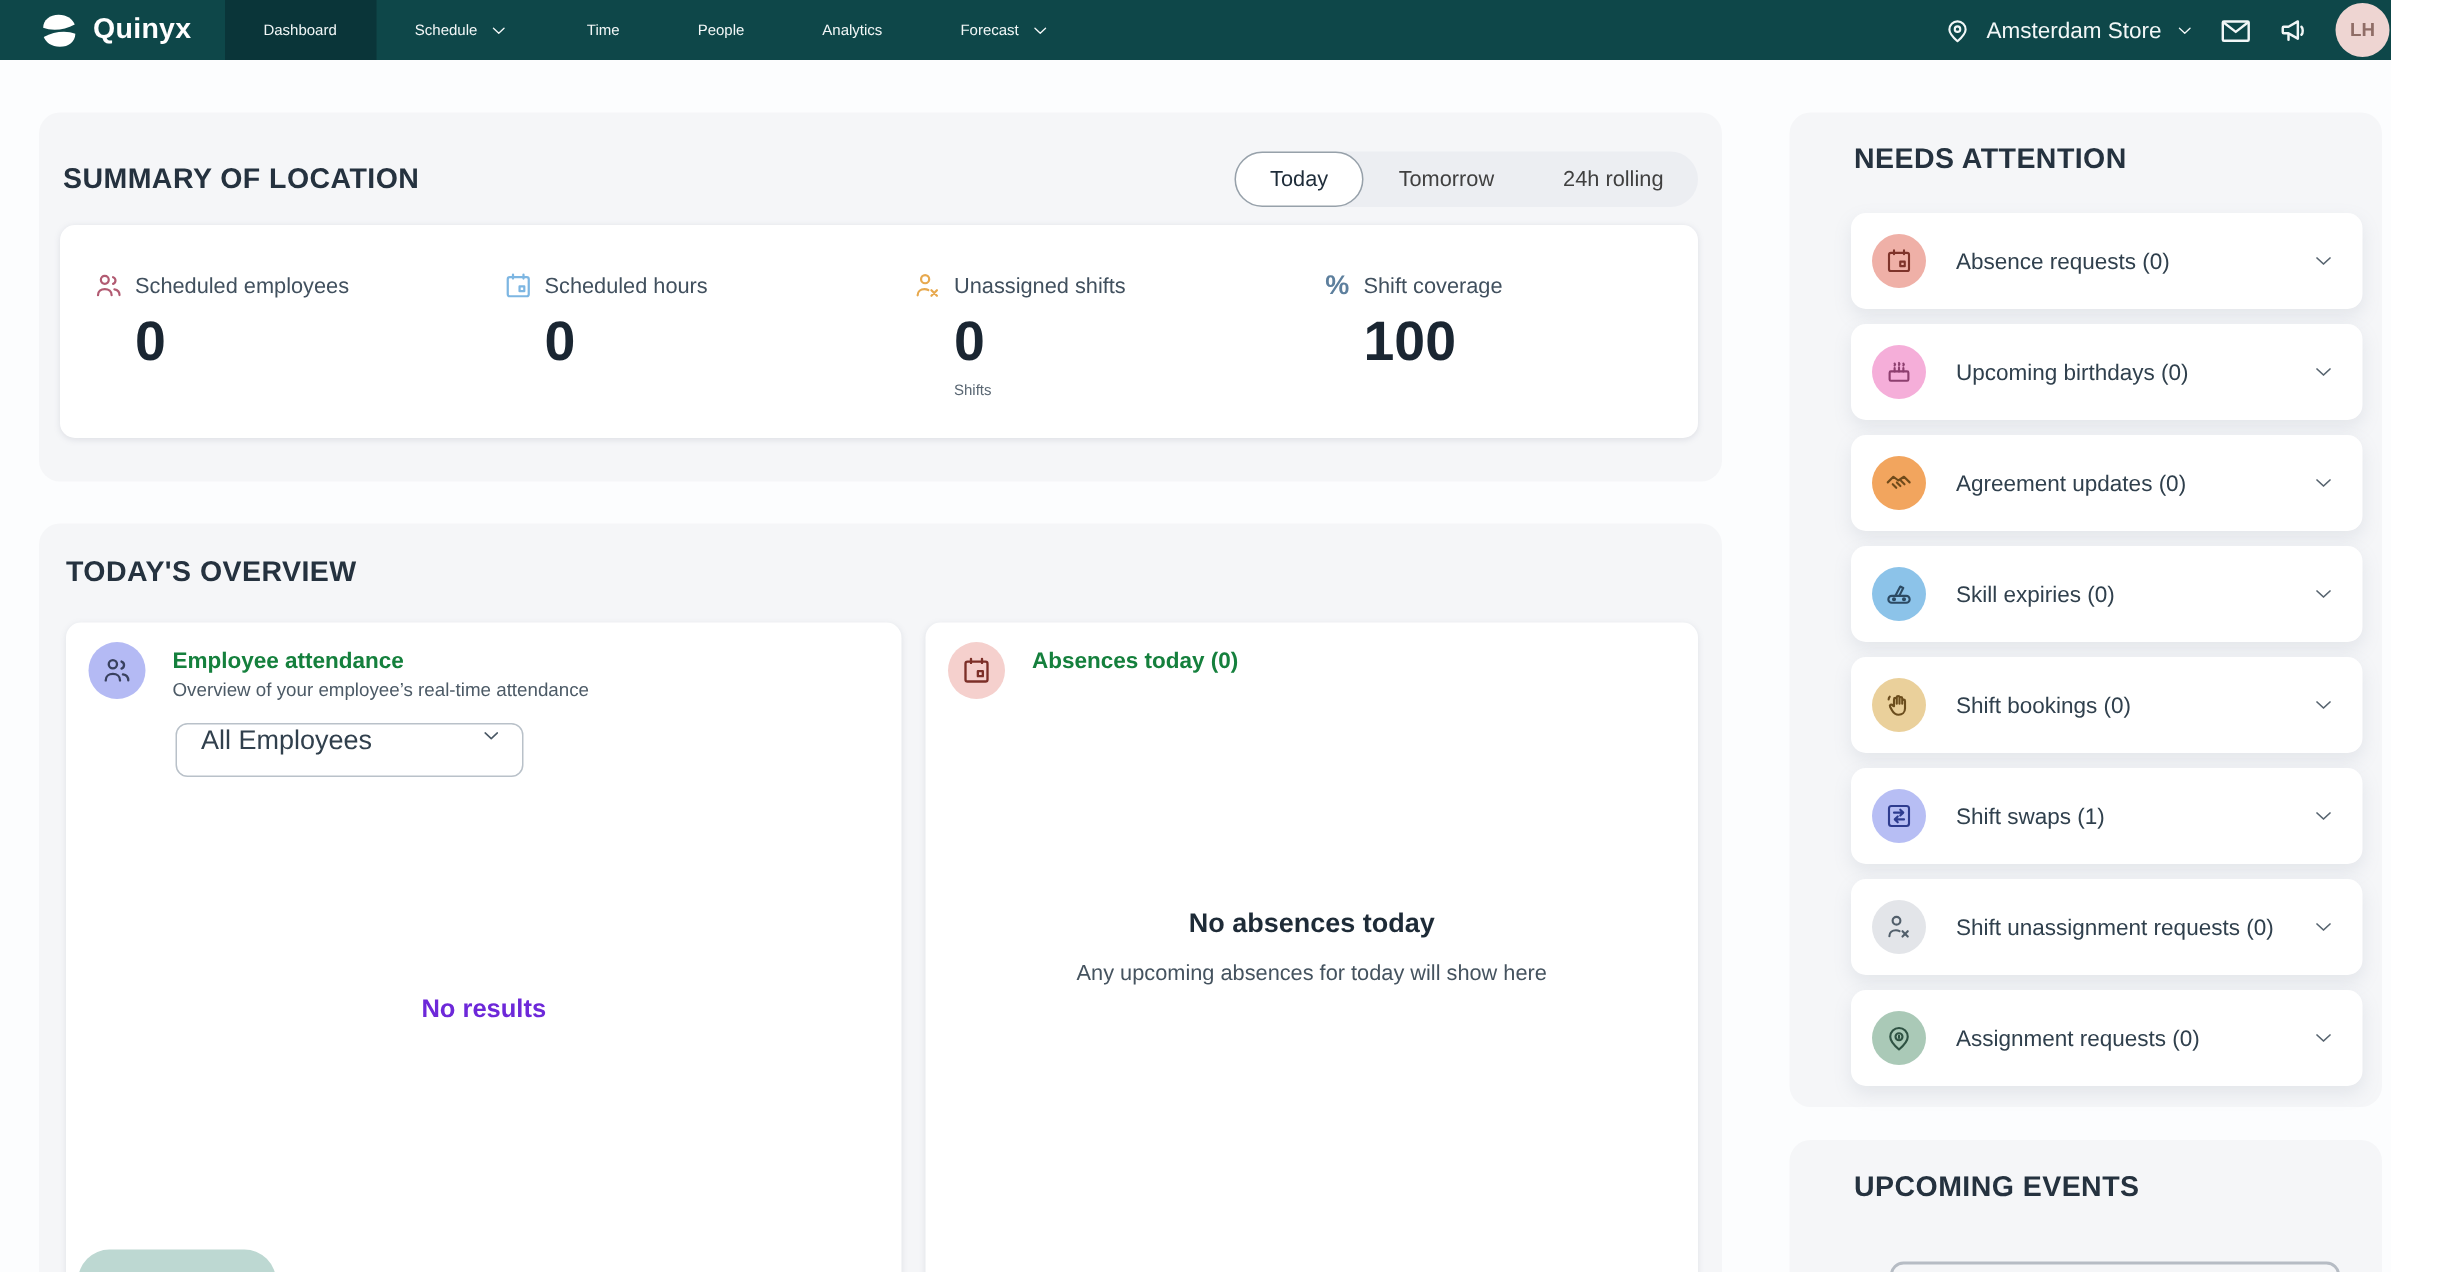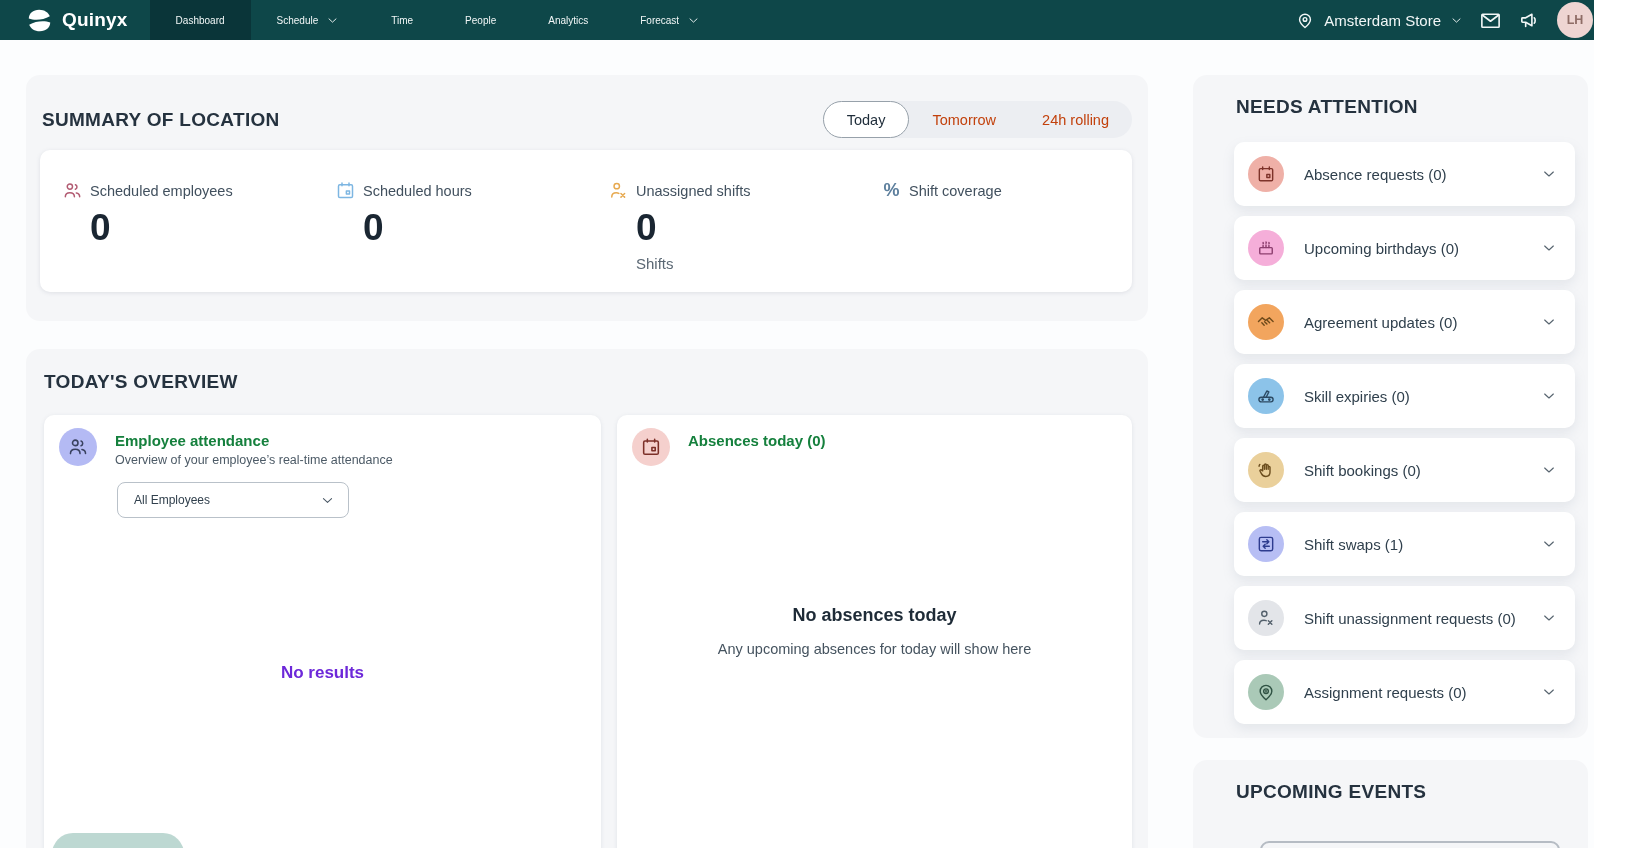--- a/index.html
+++ b/index.html
@@ -23,42 +23,42 @@
   .avatar { width:36px; height:36px; border-radius:50%; background:#eed5d2; color:#8f6d66; display:flex; align-items:center; justify-content:center; font-size:12.5px; font-weight:700; }
 
   
   .panel { background:#f5f6f8; border-radius:14px; position:absolute; }
   .section-title { font-size:19px; font-weight:800; color:#25323f; letter-spacing:.3px; }
 
   
   .summary { left:26px; top:75px; width:1122px; height:246px; }
   .summary-head { display:flex; justify-content:space-between; align-items:center; padding:26px 16px 0 16px; }
   .range { display:flex; background:#eceef2; border-radius:19px; height:37px; align-items:stretch;justify-content:center; }
-  .range-tab { display:flex; align-items:center; justify-content:center; padding:0 23px; font-size:14.5px; color:#c2410c; border-radius:19px; cursor:pointer; }
+  .range-tab { display:flex; align-items:center; justify-content:center; padding:0 23px; font-size:14.5px; color:#404040; border-radius:19px; cursor:pointer; }
   .range-tab.selected { background:#fff; border:1px solid #97a1aa; color:#1e2c39; font-weight:500; }
   .stat-card { position:absolute; left:14px; top:75px; width:1092px; height:142px; background:#fff; border-radius:10px; box-shadow:0 1px 4px rgba(120,130,150,.18); display:flex; }
   .stat { flex:1; padding:30px 0 0 22px; }
   .stat-head { display:flex; align-items:center; gap:7px; font-size:14.5px; color:#41505e; }
   .stat-icon { width:21px; height:21px; flex:none; }
   .pct { font-size:18px; font-weight:700; text-align:center; line-height:21px; }
   .stat-value { margin:7px 0 0 28px; font-size:37px; font-weight:800; color:#1a2632; line-height:1.1; }
-  .stat-sub { margin:6px 0 0 28px; font-size:15px; color:#5a6773; min-height:15px; }
+  .stat-sub { margin:6px 0 0 28px; font-size:10px; color:#5a6773; min-height:15px; }
 
   
   .overview { left:26px; top:349px; width:1122px; height:499px; border-radius:14px 14px 0 0; }
   .overview .section-title { padding:22px 16px 0 18px; }
   .overview-card { position:absolute; top:66px; background:#fff; border-radius:10px; box-shadow:0 1px 4px rgba(120,130,150,.16); }
   .ov-left { left:18px; width:557px; height:450px; }
   .ov-right { left:591px; width:515px; height:450px; }
   .card-head { display:flex; gap:18px; padding:13px 16px 0 15px; }
   .card-avatar { width:38px; height:38px; border-radius:50%; display:flex; align-items:center; justify-content:center; flex:none; }
   .card-avatar svg { width:22px; height:22px; }
   .card-title { font-size:15px; font-weight:700; color:#15803d; padding-top:4px; }
   .card-sub { font-size:12.5px; color:#4c5a66; margin-top:4px; }
-  .dropdown { position:absolute; left:73px; top:67px; width:232px; height:36px; border:1px solid #b9c1c9; border-radius:8px; background:#fff; display:flex; align-items:center; justify-content:space-between; padding:0 13px 0 16px; font-size:12px; color:#31404d; cursor:pointer; }
+  .dropdown { position:absolute; left:73px; top:67px; width:232px; height:36px; border:1px solid #b9c1c9; border-radius:8px; background:#fff; display:flex; justify-content:space-between; padding:0 13px 0 16px; font-size:18px; color:#31404d; cursor:pointer; }
   .no-results { position:absolute; top:248px; left:0; right:0; text-align:center; font-size:17px; font-weight:700; color:#6d28d9; }
   .absence-empty { position:absolute; top:190px; left:0; right:0; text-align:center; }
   .absence-empty .t { font-size:18px; font-weight:700; color:#1e2b37; }
   .absence-empty .s { margin:12px auto 0; max-width:330px; font-size:14.5px; line-height:1.55; color:#45535f; }
   .teal-pill { position:absolute; left:52px; top:833px; width:132px; height:42px; border-radius:21px; background:#bdd8d2; cursor:pointer; }
 
   
   .attention { left:1193px; top:75px; width:395px; height:663px; }
   .attention .section-title, .events .section-title { padding:21px 0 0 43px; }
   .att-list { position:absolute; top:67px; left:41px; width:341px; }
@@ -216,20 +216,21 @@
           <span>Unassigned shifts</span>
         </div>
         <div class="stat-value">0</div>
         <div class="stat-sub">Shifts</div>
       </div>
       <div class="stat">
         <div class="stat-head">
           <span class="stat-icon pct" style="color: rgb(93, 127, 157);">%</span>
           <span>Shift coverage</span>
         </div>
+        <div class="stat-value">100</div>
         <div class="stat-sub"></div>
       </div>
     </div>
   </div>
 
   <div class="panel overview">
     <h2 class="section-title">TODAY'S OVERVIEW</h2>
 
     <div class="overview-card ov-left">
       <div class="card-head">

